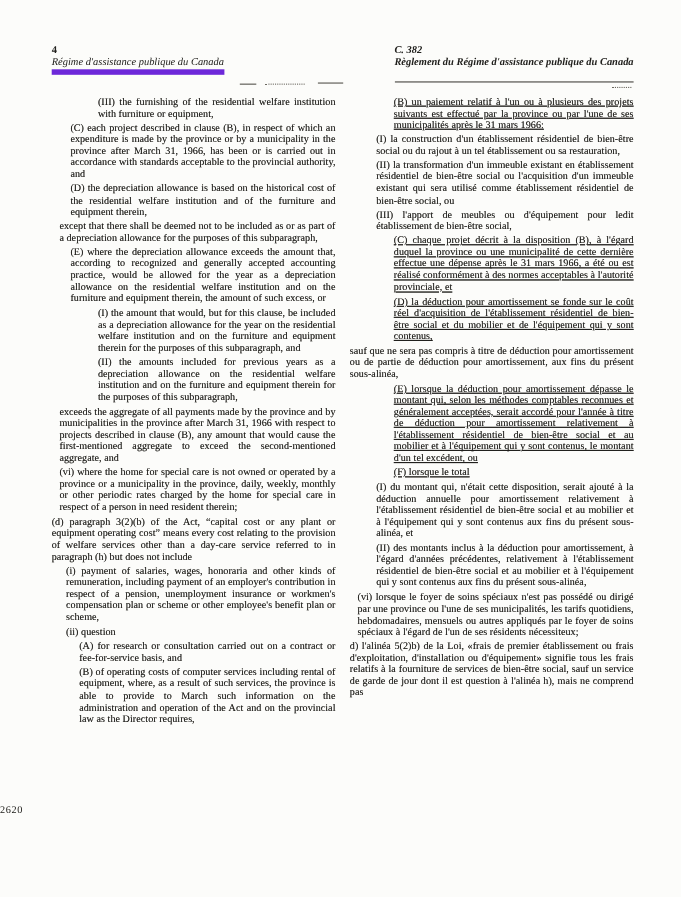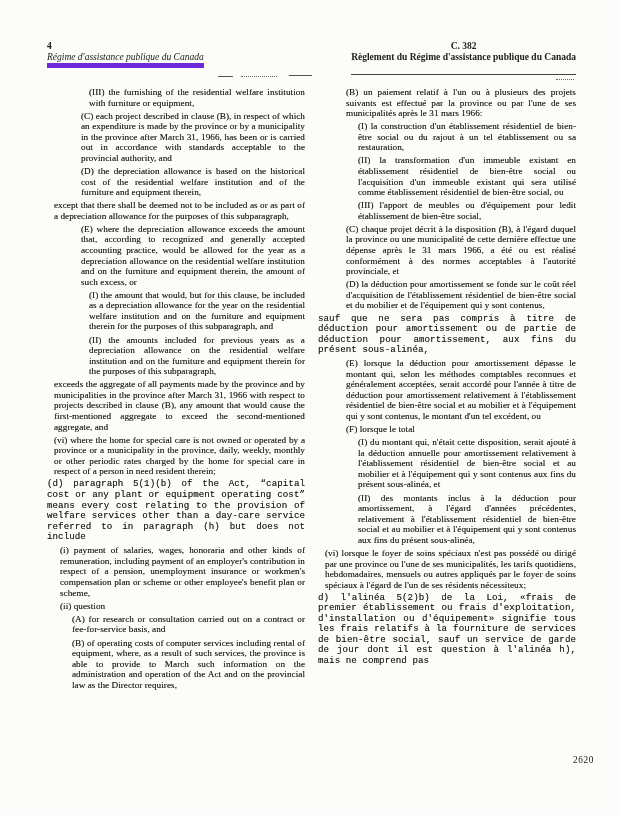--- a/index.html
+++ b/index.html
@@ -13,21 +13,21 @@
   }
   .page { position:absolute; inset:0; }
 
   
   .header {
     position:absolute; top:41px; left:47px; right:43px;
     display:flex; justify-content:space-between; align-items:flex-end;
     font-size:9.5px; line-height:11px;
   }
   .header-left  { text-align:left; max-width:260px; }
-  .header-right { text-align:center; max-width:268px; }
+  .header-right { text-align:left; max-width:268px;font-style:italic; }
   .pageno  { font-weight:bold; }
   .chapter { font-weight:bold; }
   .title-l .t { font-style:italic; border-bottom:5px solid #6d28d9; padding-bottom:1px; }
   .title-r .t { font-weight:bold;  border-bottom:1px solid #45433e; padding-bottom:12px; }
 
   
   .dash { position:absolute; background:#55534c; height:1px; }
   .dash.dotted { background:none; height:0; border-top:1px dotted #6a675f; }
   #dash1 { top:76px; left:218px; width:15px; }
   #dash2 { top:76px; left:241px; width:36px; }
@@ -41,33 +41,33 @@
   }
   .col {
     width:50%;
     font-size:9.2px; line-height:10.55px;
     text-align:justify;
     letter-spacing:0.04px;
     text-shadow:0 0 0.4px rgba(35,33,28,0.55);
   }
   .para { margin:0 0 2.6px 0; }
   
-  .ind0 { margin-left:0;font-family:Liberation Mono, monospace; }
+  .ind0 { margin-left:0; }
   .ind1 { margin-left:7px; }
   .ind2 { margin-left:13px; }
-  .ind3 { margin-left:34px; }
+  .ind3 { margin-left:17px; }
   .ind4 { margin-left:25px; }
   .ind5 { margin-left:42px; }
   
-  .col-right .ind3 { margin-left:28px; }
-  .col-right .ind5 { margin-left:40px; }
+  .col-right .ind3 { margin-left:40px;text-decoration:underline; }
+  .col-right .ind5 { margin-left:24px; }
 
   .footer {
-    position:absolute; top:755px; left:0; width:594px;
-    text-align:right; font-size:9.3px; letter-spacing:0.6px;
+    position:absolute; top:732px; left:0; width:594px;
+    text-align:left; font-size:9.3px; letter-spacing:0.6px;
   }
 </style>
 </head>
 <body style="background: rgb(252, 252, 250); color: rgb(33, 32, 29);">
 
 <div class="page">
 
   <div class="header">
     <div class="header-left">
       <div class="pageno">4</div>
@@ -88,21 +88,21 @@
     <div class="col col-left" id="col-left">
         <p class="para ind5">(III) the furnishing of the residential welfare institution with furniture or equipment,</p>
         <p class="para ind3">(C) each project described in clause (B), in respect of which an expenditure is made by the province or by a municipality in the province after March 31, 1966, has been or is carried out in accordance with standards acceptable to the provincial authority, and</p>
         <p class="para ind3">(D) the depreciation allowance is based on the historical cost of the residential welfare institution and of the furniture and equipment therein,</p>
         <p class="para ind1">except that there shall be deemed not to be included as or as part of a depreciation allowance for the purposes of this subparagraph,</p>
         <p class="para ind3">(E) where the depreciation allowance exceeds the amount that, according to recognized and generally accepted accounting practice, would be allowed for the year as a depreciation allowance on the residential welfare institution and on the furniture and equipment therein, the amount of such excess, or</p>
         <p class="para ind5">(I) the amount that would, but for this clause, be included as a depreciation allowance for the year on the residential welfare institution and on the furniture and equipment therein for the purposes of this subparagraph, and</p>
         <p class="para ind5">(II) the amounts included for previous years as a depreciation allowance on the residential welfare institution and on the furniture and equipment therein for the purposes of this subparagraph,</p>
         <p class="para ind1">exceeds the aggregate of all payments made by the province and by municipalities in the province after March 31, 1966 with respect to projects described in clause (B), any amount that would cause the first-mentioned aggregate to exceed the second-mentioned aggregate, and</p>
         <p class="para ind1">(vi) where the home for special care is not owned or operated by a province or a municipality in the province, daily, weekly, monthly or other periodic rates charged by the home for special care in respect of a person in need resident therein;</p>
-        <p class="para ind0">(d) paragraph 5(1)(b) of the Act, “capital cost or any plant or equipment operating cost” means every cost relating to the provision of welfare services other than a day-care service referred to in paragraph (h) but does not include</p>
+        <p class="para ind0">(d) paragraph 3(2)(b) of the Act, “capital cost or any plant or equipment operating cost” means every cost relating to the provision of welfare services other than a day-care service referred to in paragraph (h) but does not include</p>
         <p class="para ind2">(i) payment of salaries, wages, honoraria and other kinds of remuneration, including payment of an employer's contribution in respect of a pension, unemployment insurance or workmen's compensation plan or scheme or other employee's benefit plan or scheme,</p>
         <p class="para ind2">(ii) question</p>
         <p class="para ind4">(A) for research or consultation carried out on a contract or fee-for-service basis, and</p>
         <p class="para ind4">(B) of operating costs of computer services including rental of equipment, where, as a result of such services, the province is able to provide to March such information on the administration and operation of the Act and on the provincial law as the Director requires,</p>
       </div>
     <div class="col col-right" id="col-right">
         <p class="para ind3">(B) un paiement relatif à l'un ou à plusieurs des projets suivants est effectué par la province ou par l'une de ses municipalités après le 31 mars 1966:</p>
         <p class="para ind5">(I) la construction d'un établissement résidentiel de bien-être social ou du rajout à un tel établissement ou sa restauration,</p>
         <p class="para ind5">(II) la transformation d'un immeuble existant en établissement résidentiel de bien-être social ou l'acquisition d'un immeuble existant qui sera utilisé comme établissement résidentiel de bien-être social, ou</p>
         <p class="para ind5">(III) l'apport de meubles ou d'équipement pour ledit établissement de bien-être social,</p>

